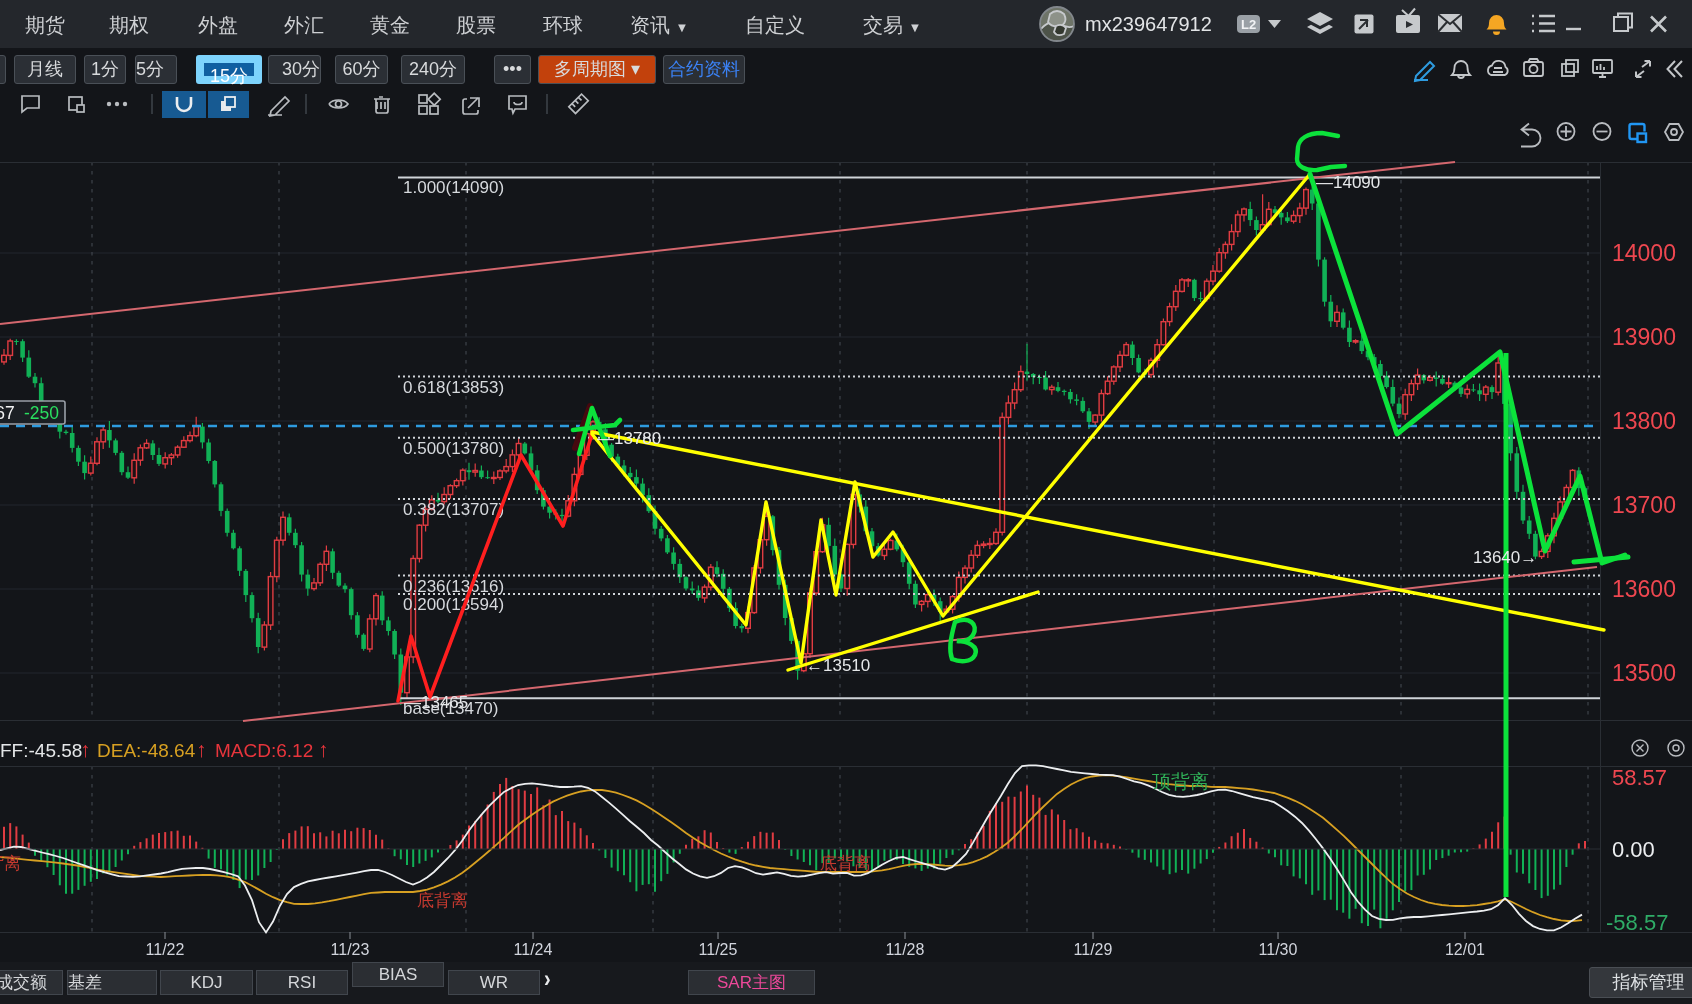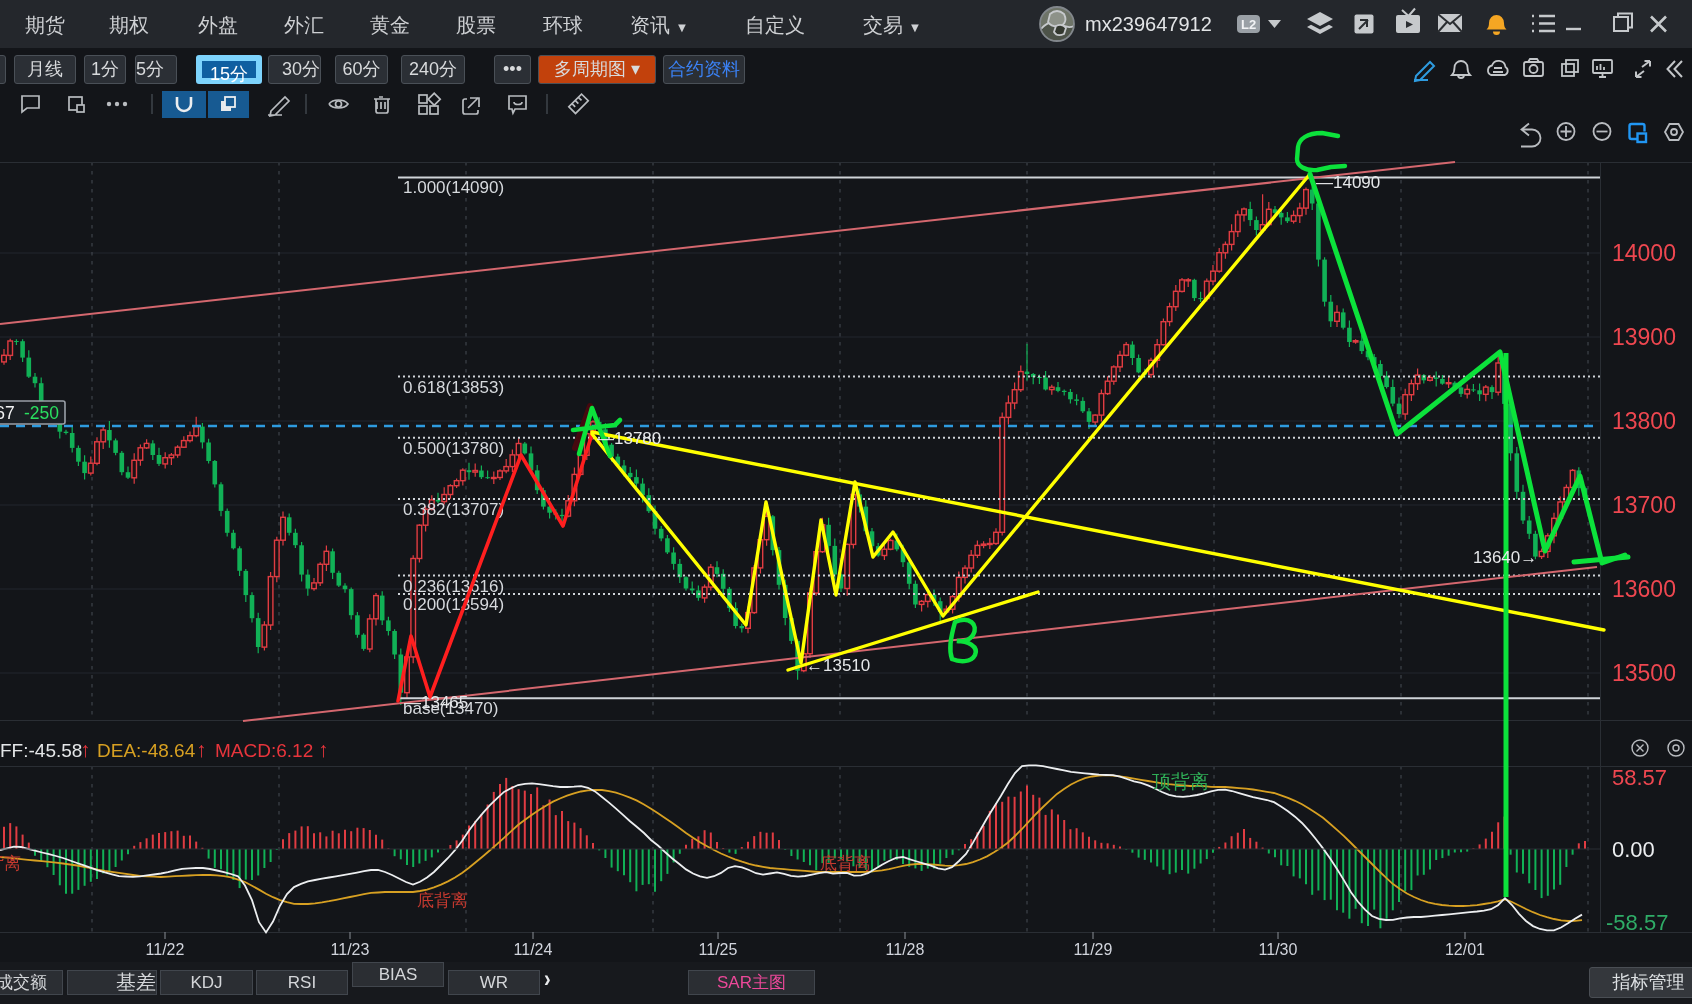--- a/index.html
+++ b/index.html
@@ -62,21 +62,21 @@
         <path d="M14 17 v-3.5 h14 v14 h-3.5"></path>
       </g>
       <path d="M619 16.5 l15 15 m0 -15 l-15 15" stroke-width="2.6"></path>
     </svg>
   </div>
 <div style="position:absolute;left:0;top:48px;width:1692px;height:42px;background:#131519">
     <div style="position:absolute;left:-30px;top:7px;width:36px;height:29px;background:#2b2f35;border:1px solid #4a5057;border-radius:3px"></div>
     <div style="position:absolute;left:14px;top:7px;width:62px;height:29px;background:#2b2f35;border:1px solid #4a5057;color:#d8dadc;border-radius:3px;text-align:center;line-height:27px;font-size:18px;box-sizing:border-box">月线</div>
     <div style="position:absolute;left:84px;top:7px;width:42px;height:29px;background:#2b2f35;border:1px solid #4a5057;color:#d8dadc;border-radius:3px;text-align:center;line-height:27px;font-size:18px;box-sizing:border-box">1分</div>
     <div style="position:absolute;left:135px;top:7px;width:42px;height:29px;background:#2b2f35;border:1px solid #4a5057;color:#d8dadc;border-radius:3px;text-align:left;line-height:27px;font-size:18px;box-sizing:border-box">5分</div>
-    <div style="position:absolute;left:196px;top:7px;width:66px;height:29px;background:#0f5fa1;border:6px solid #7dd3fc;color:#fff;border-radius:3px;text-align:center;line-height:27px;font-size:18px;box-sizing:border-box">15分</div>
+    <div style="position:absolute;left:196px;top:7px;width:66px;height:29px;background:#0f5fa1;border:8px solid #7dd3fc;color:#fff;border-radius:3px;text-align:center;line-height:27px;font-size:18px;box-sizing:border-box">15分</div>
     <div style="position:absolute;left:268px;top:7px;width:53px;height:29px;background:#2b2f35;border:1px solid #4a5057;color:#d8dadc;border-radius:3px;text-align:right;line-height:27px;font-size:18px;box-sizing:border-box">30分</div>
     <div style="position:absolute;left:335px;top:7px;width:53px;height:29px;background:#2b2f35;border:1px solid #4a5057;color:#d8dadc;border-radius:3px;text-align:center;line-height:27px;font-size:18px;box-sizing:border-box">60分</div>
     <div style="position:absolute;left:401px;top:7px;width:64px;height:29px;background:#2b2f35;border:1px solid #4a5057;color:#d8dadc;border-radius:3px;text-align:center;line-height:27px;font-size:18px;box-sizing:border-box">240分</div>
     <div style="position:absolute;left:494px;top:7px;width:37px;height:29px;background:#2b2f35;border:1px solid #4a5057;color:#d8dadc;border-radius:3px;text-align:center;line-height:27px;font-size:18px;box-sizing:border-box">•••</div>
     <div style="position:absolute;left:538px;top:7px;width:118px;height:29px;background:#c2410c;border:1px solid #4a5057;color:#d8dadc;border-radius:3px;text-align:center;line-height:27px;font-size:18px;box-sizing:border-box">多周期图 ▾</div>
     <div style="position:absolute;left:663px;top:7px;width:82px;height:29px;background:#2b2f35;border:1px solid #4a5057;color:#3b82f6;border-radius:3px;text-align:center;line-height:27px;font-size:18px;box-sizing:border-box">合约资料</div>
     <svg width="300" height="42" viewBox="0 0 300 42" style="position:absolute;right:0;top:0" fill="none">
       <g stroke="#2e9bdf" stroke-width="2">
         <path d="M24 28 l14 -14 l4 4 l-14 14 l-5 1 z M22 32 h14"></path>
       </g>
@@ -1017,20 +1017,20 @@
     <path d="M955,622 C950,640 949,650 952,659 M955,622 C969,616 979,624 973,635 C969,641 962,642 957,641 C967,641 979,646 975,655 C971,663 959,662 952,659" fill="none" stroke="#0ce23b" stroke-width="4.5" stroke-linecap="round"></path>
     <path d="M1338,136 L1322,133 C1307,133 1299,139 1298,147 L1297,159 C1297,166 1305,171 1317,170 L1331,167 L1345,166" fill="none" stroke="#0ce23b" stroke-width="4.4" stroke-linecap="round" stroke-linejoin="round"></path>
     <text x="404" y="708" font-size="17" fill="#e6e8ea">—13465</text>
     <text x="597" y="444" font-size="17" fill="#e6e8ea">—13780</text>
     <text x="1316" y="188" font-size="17" fill="#e6e8ea">—14090</text>
     <text x="806" y="671" font-size="17" fill="#e6e8ea">←13510</text>
     <text x="1473" y="563" font-size="17" fill="#e6e8ea">13640→</text>
   </svg>
 <div style="position:absolute;left:0;top:962px;width:1692px;height:42px;background:#17191d;color:#ced1d4">
     <div style="position:absolute;left:-20px;top:8px;width:83px;height:25px;background:#2b2e33;border:1px solid #41464d;text-align:center;line-height:23px;font-size:17px;color:#d4d6d9;box-sizing:border-box">成交额</div>
-    <div style="position:absolute;left:67px;top:8px;width:90px;height:25px;background:#2b2e33;border:1px solid #41464d;text-align:right;line-height:23px;font-size:20px;color:#d4d6d9;box-sizing:border-box">基差</div>
+    <div style="position:absolute;left:67px;top:8px;width:90px;height:25px;background:#2b2e33;border:1px solid #41464d;text-align:left;line-height:23px;font-size:17px;color:#d4d6d9;box-sizing:border-box">基差</div>
     <div style="position:absolute;left:160px;top:8px;width:93px;height:25px;background:#2b2e33;border:1px solid #41464d;text-align:center;line-height:23px;font-size:17px;color:#d4d6d9;box-sizing:border-box">KDJ</div>
     <div style="position:absolute;left:256px;top:8px;width:92px;height:25px;background:#2b2e33;border:1px solid #41464d;text-align:center;line-height:23px;font-size:17px;color:#d4d6d9;box-sizing:border-box">RSI</div>
     <div style="position:absolute;left:352px;top:0;width:92px;height:25px;background:#2b2e33;border:1px solid #41464d;text-align:center;line-height:23px;font-size:17px;color:#d4d6d9;box-sizing:border-box">BIAS</div>
     <div style="position:absolute;left:448px;top:8px;width:92px;height:25px;background:#2b2e33;border:1px solid #41464d;text-align:center;line-height:23px;font-size:17px;color:#d4d6d9;box-sizing:border-box">WR</div>
     <div style="position:absolute;left:688px;top:8px;width:127px;height:25px;background:#2b2e33;border:1px solid #41464d;text-align:center;line-height:23px;font-size:17px;color:#ec4899;box-sizing:border-box">SAR主图</div>
     <div style="position:absolute;left:1589px;top:5px;width:119px;height:31px;background:#34373c;border:1px solid #4a4e54;border-radius:3px;text-align:center;line-height:29px;font-size:18px;color:#dfe2e5;box-sizing:border-box">指标管理</div>
     <div style="position:absolute;left:544px;top:6px;font-size:20px;color:#e8eaec;font-weight:bold;transform:scaleY(1.2)">›</div>
   </div>
 </body></html>

